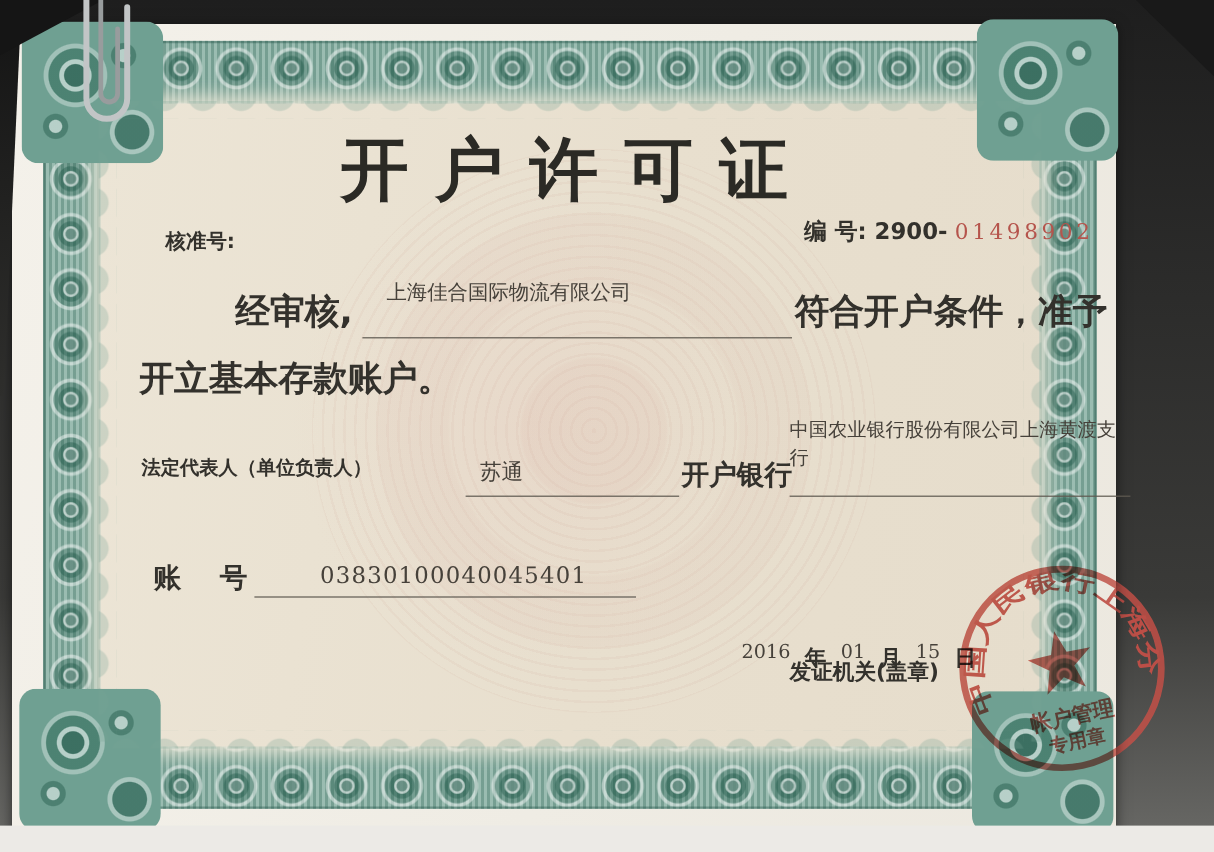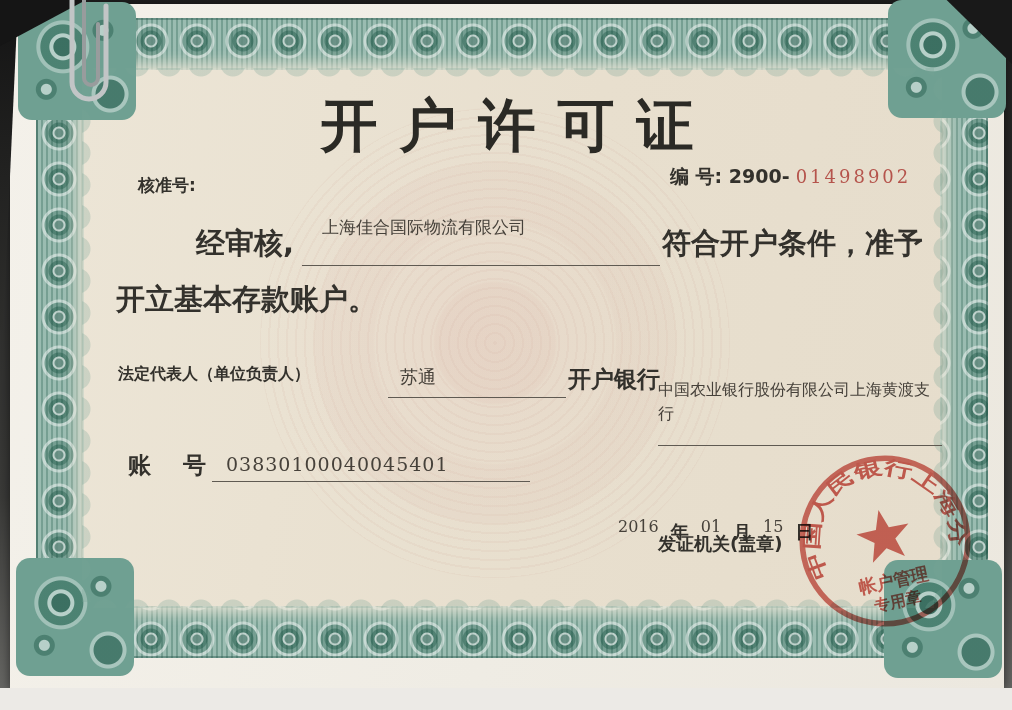--- a/index.html
+++ b/index.html
@@ -2,21 +2,21 @@
 <html><head>
 <meta charset="utf-8">
 <style>
   html,body{margin:0;padding:0;}
   body{width:1012px;height:710px;overflow:hidden;background:#242424;
        font-family:"DejaVu Sans",sans-serif;}
   .photo{position:relative;width:1012px;height:710px;background:linear-gradient(180deg,#1e1e1e,#3a3a38 70%,#6b6b68);}
   .table-strip{position:absolute;left:0;bottom:0;width:100%;height:22px;background:#eceae6;z-index:9;}
 
   
-  .paper{position:absolute;left:10px;top:4px;width:994px;height:684px;
+  .paper{position:absolute;left:10px;top:20px;width:920px;height:684px;
          background:linear-gradient(105deg,#f4f1ea,#efece4 55%,#ece8df);
          box-shadow:0 2px 10px rgba(0,0,0,.55);z-index:1;}
 
   
   .frame{position:absolute;left:26px;top:14px;right:16px;bottom:30px;
     background-color:#8cb3a6;
     background-image:
       radial-gradient(circle at 23px 23px, rgba(22,80,64,.50) 0 4px, rgba(0,0,0,0) 5px),
       radial-gradient(circle at 23px 23px, rgba(255,255,255,.55) 6px, rgba(22,80,64,.38) 7px 10px, rgba(0,0,0,0) 11px),
       radial-gradient(circle at 23px 23px, rgba(22,80,64,.28) 14px, rgba(255,255,255,.45) 15px 17px, rgba(0,0,0,0) 18px),
@@ -76,25 +76,25 @@
                  display:flex;align-items:flex-start;padding:0 0 4px 20px;box-sizing:border-box;}
   .company-field .val{font-size:17px;}
   .stmt-suffix{left:652px;top:220px;font-size:29px;}
   .stmt-line2{left:106px;top:276px;font-size:29px;}
   .rep-label{left:108px;top:360px;font-size:16px;text-align:right;}
   .rep-field{left:378px;top:340px;width:178px;height:54px;border-bottom:1.5px solid #5f5a52;
              display:flex;align-items:flex-end;padding:0 0 8px 12px;box-sizing:border-box;}
   .rep-field .val{font-size:18px;margin-top:40px;}
   .bank-label{left:558px;top:360px;font-size:23px;}
   .bank-field{left:648px;top:326px;width:284px;height:68px;border-bottom:1.5px solid #5f5a52;
-              box-sizing:border-box;margin-top:48px;}
+              box-sizing:border-box;}
   .bank-field .val{font-size:16px;line-height:1.5;display:block;}
   .acct-label{left:118px;top:446px;font-size:23px;white-space:pre;}
   .acct-field{left:202px;top:430px;width:318px;height:48px;border-bottom:1.5px solid #5f5a52;
-              display:flex;align-items:flex-end;padding:0 0 6px 14px;box-sizing:border-box;}
+              display:flex;align-items:flex-end;padding:0 0 6px 14px;box-sizing:border-box;justify-content:center;}
   .acct-field .val{font-size:19px;letter-spacing:1px;}
   .issuer-label{left:648px;top:494px;font-size:18px;margin-top:34px;}
   .date-row{left:608px;top:516px;font-size:18px;display:flex;align-items:flex-end;gap:6px;}
   .date-row .num{font-family:"DejaVu Serif",serif;font-size:16px;transform:translateY(-8px);color:#46413a;}
   .date-row .unit{font-weight:700;font-size:18px;padding:0 6px;}
 
   
   .seal{position:absolute;left:782px;top:444px;width:186px;height:186px;z-index:6;
         transform:rotate(-12deg);opacity:.88;mix-blend-mode:multiply;}
   .seal svg{width:100%;height:100%;}

